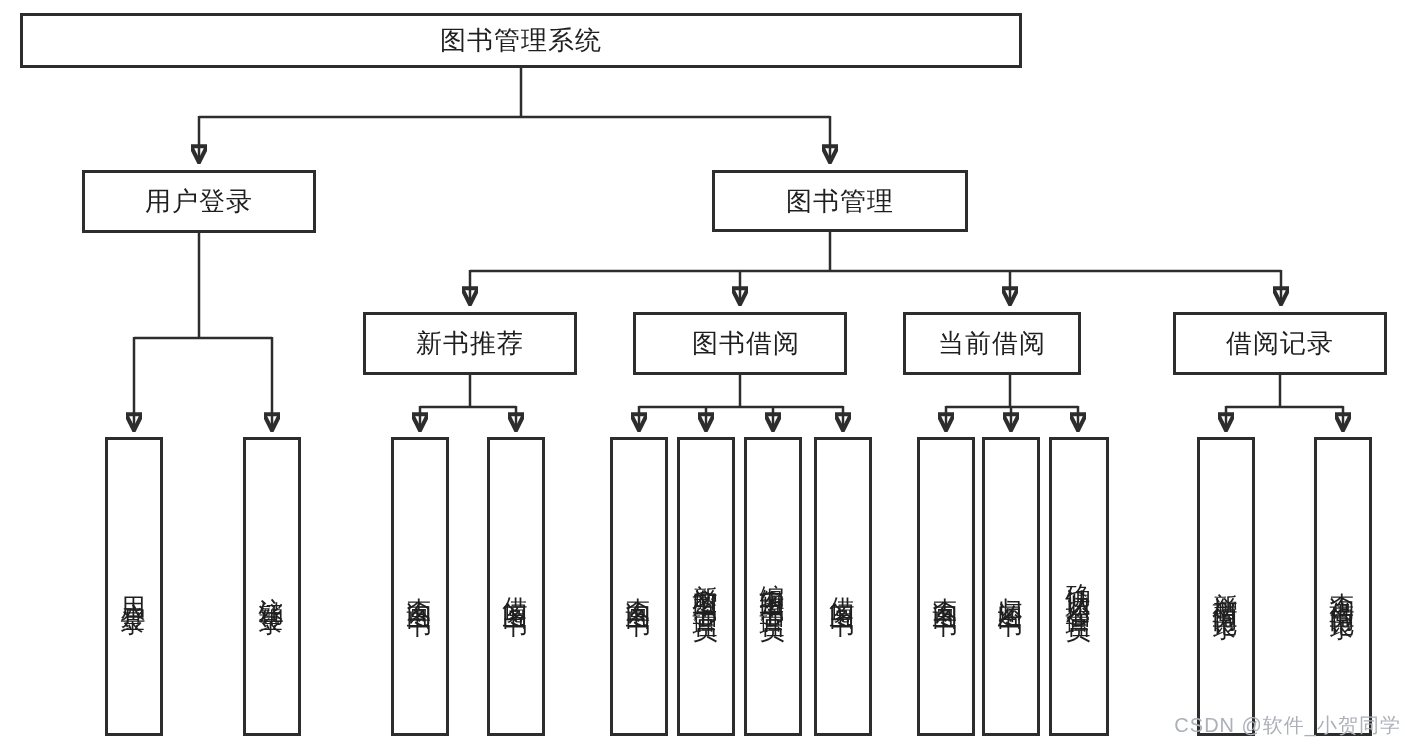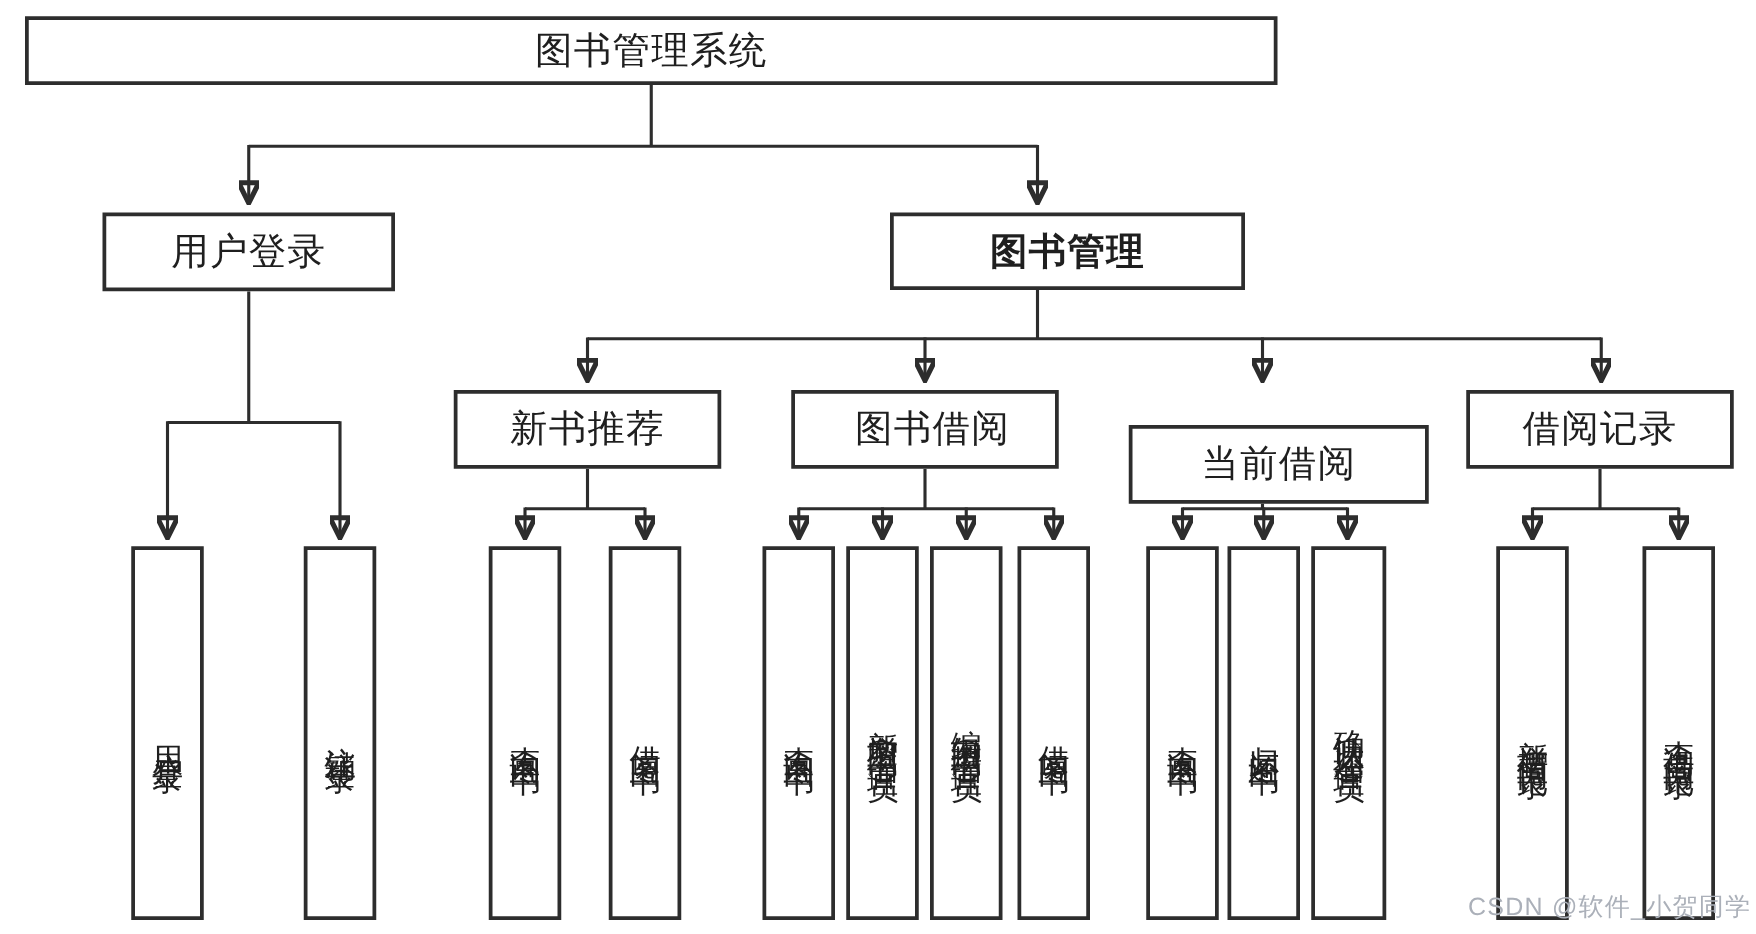--- a/index.html
+++ b/index.html
@@ -32,21 +32,21 @@
     position: absolute;
     border: 3px solid var(--line);
     background: var(--background);
     color: var(--text);
     display: flex;
     align-items: center;
     justify-content: center;
     text-align: center;
   }
   .box.h {
-    font-size: 30px;
+    font-size: 26px;
     letter-spacing: 1px;
   }
   .box.v {
     writing-mode: vertical-rl;
     font-size: 25px;
     letter-spacing: 5px;
     width: 58px;
     top: 437px;
     height: 299px;
   }
@@ -128,31 +128,31 @@
     </g>
   </svg>
 
   <div class="box h" style="left:20px; top:13px; width:1002px; height:55px;">
     <span>图书管理系统</span>
   </div>
 
   <div class="box h" style="left:82px; top:170px; width:234px; height:63px;">
     <span>用户登录</span>
   </div>
-  <div class="box h" style="left:712px; top:170px; width:284px; height:62px;font-weight:bold;">
+  <div class="box h" style="left:712px; top:170px; width:256px; height:62px;">
     <span>图书管理</span>
   </div>
 
   <div class="box h" style="left:363px; top:312px; width:214px; height:63px;text-align:right;">
     <span>新书推荐</span>
   </div>
   <div class="box h" style="left:633px; top:312px; width:214px; height:63px;padding-left:12px;">
     <span>图书借阅</span>
   </div>
-  <div class="box h" style="left:903px; top:312px; width:240px; height:63px;margin-top:28px;">
+  <div class="box h" style="left:903px; top:312px; width:178px; height:63px;">
     <span>当前借阅</span>
   </div>
   <div class="box h" style="left:1173px; top:312px; width:214px; height:63px;">
     <span>借阅记录</span>
   </div>
 
   <div class="box v" style="left:105px;">
     <span>用户登录</span>
   </div>
   <div class="box v" style="left:243px;">

